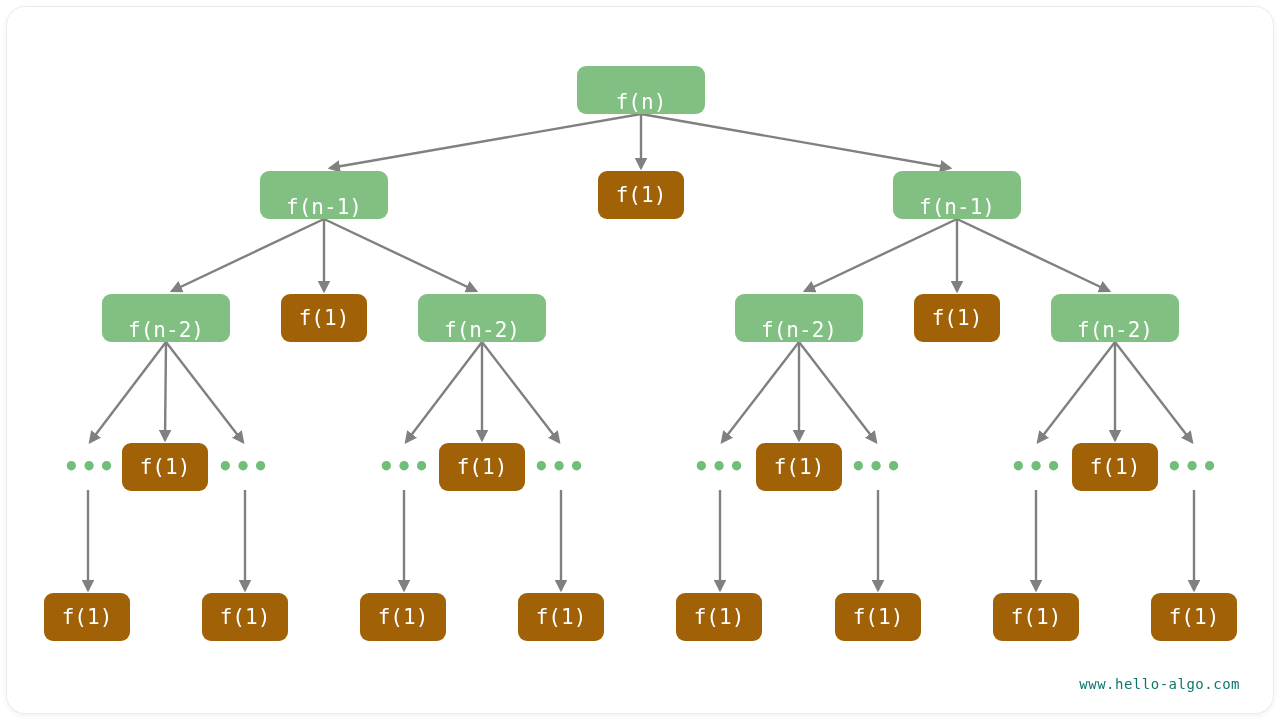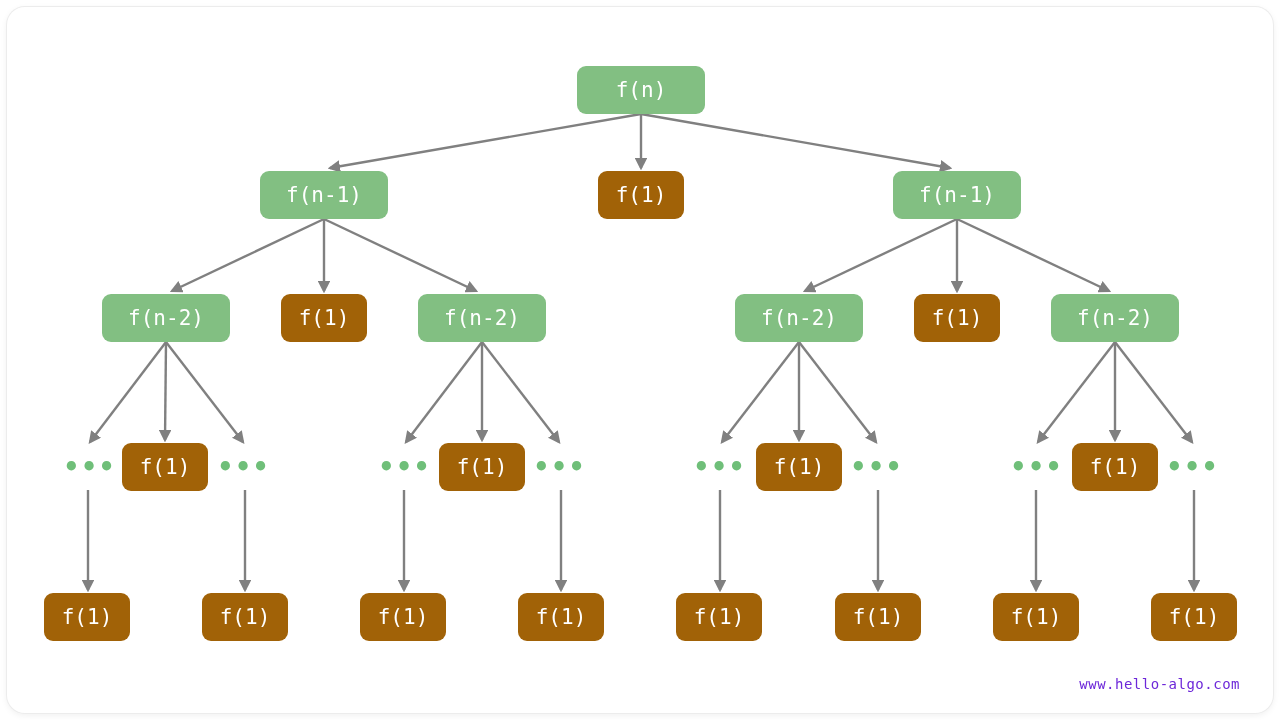--- a/index.html
+++ b/index.html
@@ -40,40 +40,40 @@
     align-items: center;
     justify-content: center;
     border-radius: 9px;
     color: #ffffff;
     font-size: 21px;
     letter-spacing: 0px;
     white-space: nowrap;
     box-sizing: border-box;
     font-family: "DejaVu Sans Mono", "Liberation Mono", monospace;
   }
-  .node.green { background: #82bf82; }
+  .node.green { background: #82bf82; align-items: flex-end; }
   .node.teal  { background: #a16207; }
   .ellipsis {
     position: absolute;
     display: flex;
     align-items: center;
     justify-content: center;
     color: #6fbf79;
     font-size: 26px;
     font-weight: bold;
     letter-spacing: 2px;
     line-height: 1;
     white-space: nowrap;
     font-family: "DejaVu Sans Mono", "Liberation Mono", monospace;
   }
   #watermark {
     position: absolute;
     right: 40px;
     bottom: 28px;
-    color: #6d28d9;
+    color: #0f766e;
     font-size: 14px;
     letter-spacing: 0.5px;
     font-family: "DejaVu Sans Mono", "Liberation Mono", monospace;
   }
 </style>
 </head>
 <body>
 
 <div id="canvas">
   <div id="card"></div>

